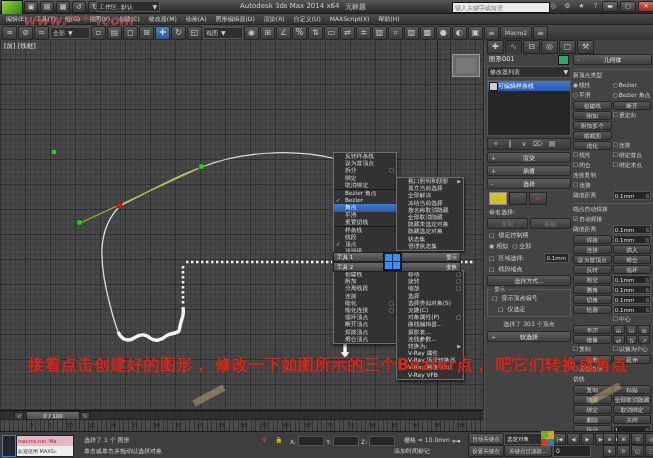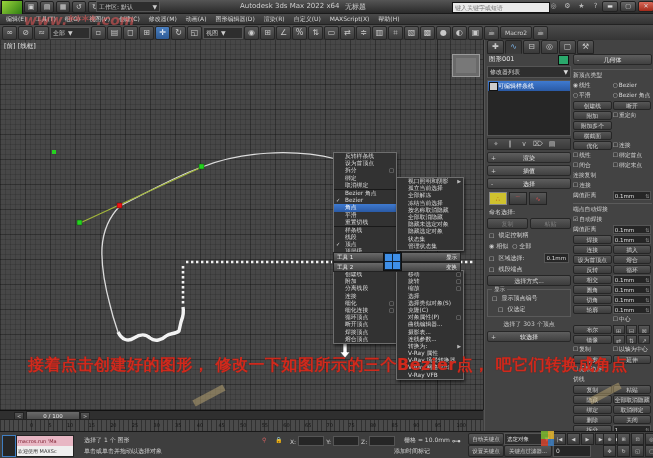--- a/index.html
+++ b/index.html
@@ -136,21 +136,21 @@
         <div class="tbtn"><span class="lb">▣</span></div>
         <div class="tbtn"><span class="lb">▤</span></div>
         <div class="tbtn"><span class="lb">▦</span></div>
         <div class="tbtn"><span class="lb">↺</span></div>
         <div class="tbtn"><span class="lb">↻</span></div>
       </div>
     <div class="abs wsdd">
       <span>工作区: 默认</span>
         <span>▼</span>
     </div>
-    <div class="abs titletext" style="left:240px;">Autodesk 3ds Max 2022 x64</div>
+    <div class="abs titletext" style="left:240px;">Autodesk 3ds Max 2014 x64</div>
     <div class="abs titletext" style="left:345px;">无标题</div>
     <div class="abs searchbox">键入关键字或短语</div>
     <div class="abs tbicons">
         <div class="tbtn"><span class="lb">◎</span></div>
         <div class="tbtn"><span class="lb">⚙</span></div>
         <div class="tbtn"><span class="lb">★</span></div>
         <div class="tbtn"><span class="lb">?</span></div>
       </div>
     <div class="abs winctl">
       <div class="wbtn">▬</div>

